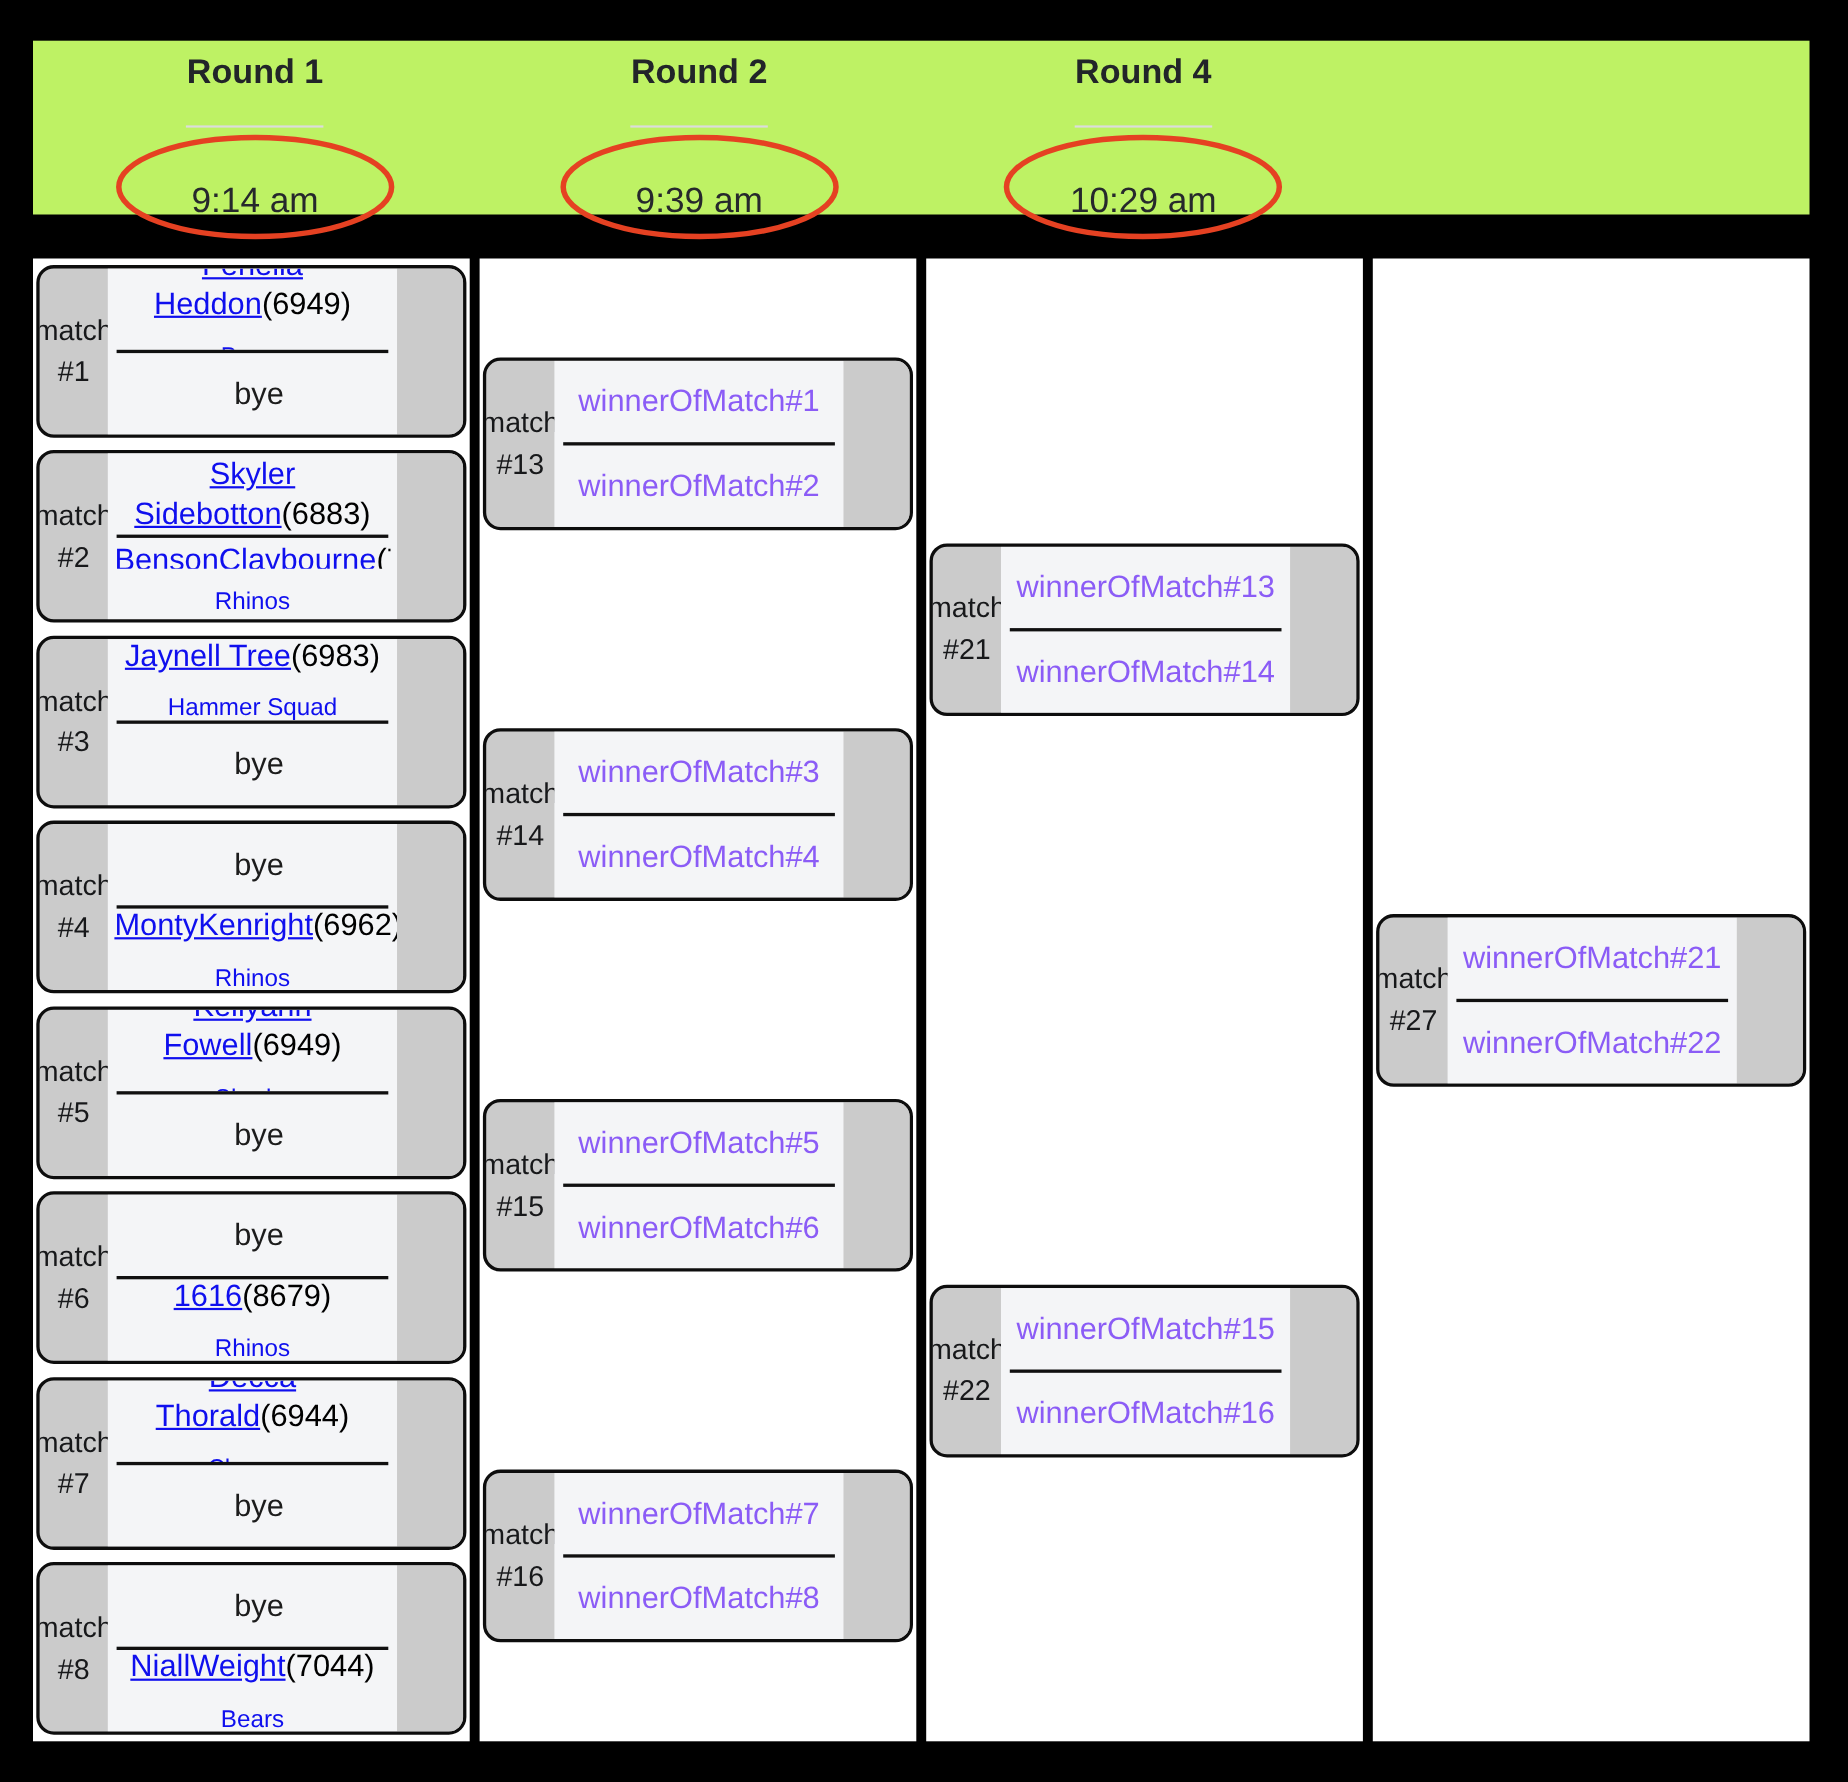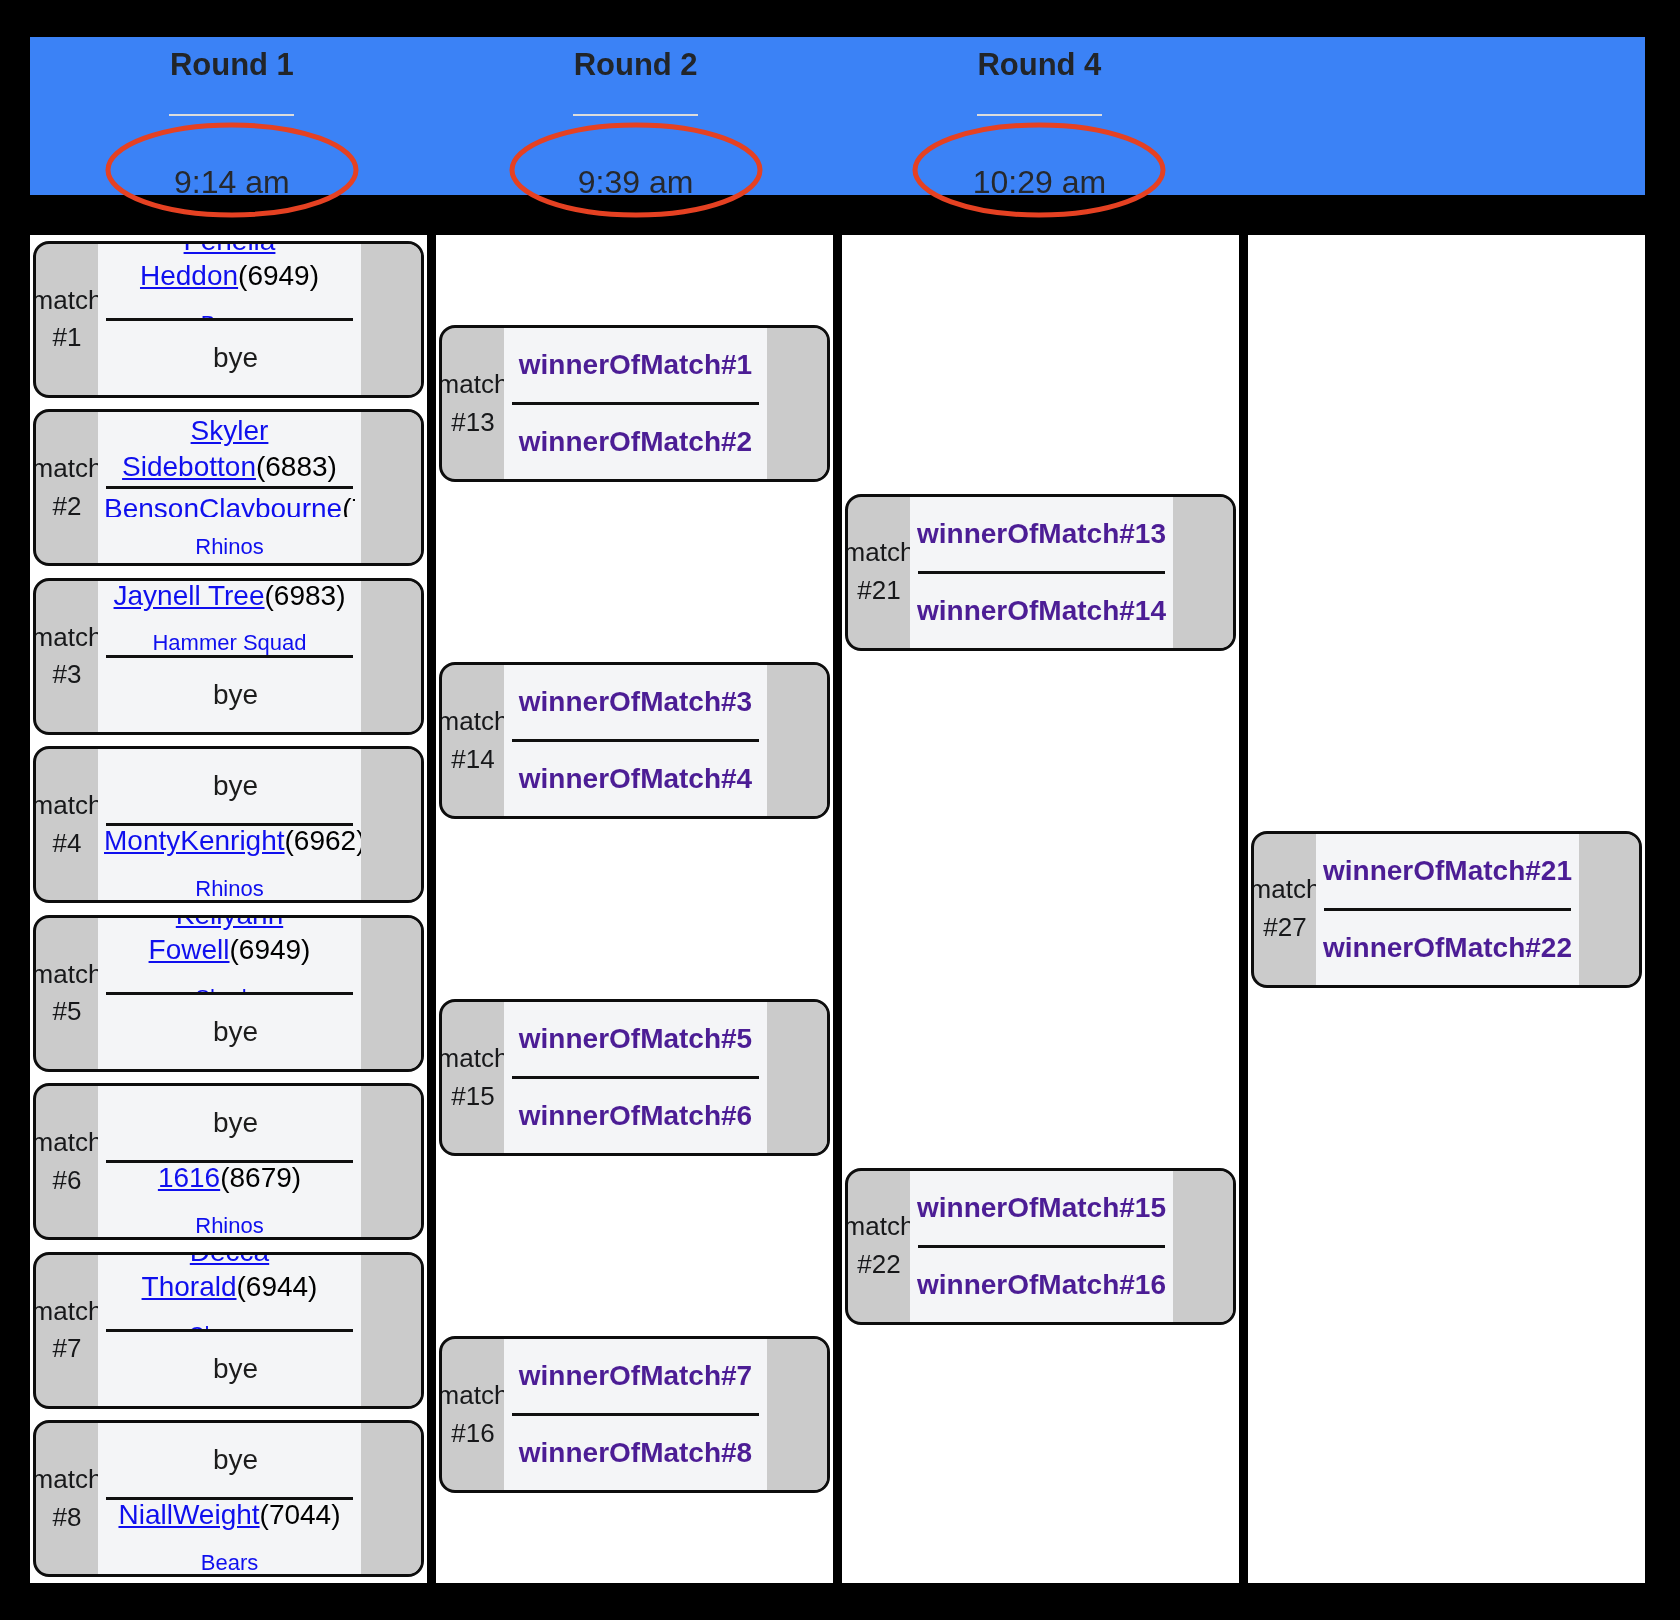--- a/index.html
+++ b/index.html
@@ -3,21 +3,21 @@
 <meta charset="utf-8">
 <style>
   html,body{margin:0;padding:0;}
   body{
     width:1680px;height:1620px;position:relative;background:#000;
     font-family:"Liberation Sans", sans-serif;overflow:hidden;
   }
   
   .header{
     position:absolute;left:30px;top:37px;width:1615px;height:158px;
-    background:#3b82f6;display:grid;grid-template-columns:repeat(4,1fr);
+    background:#bef264;display:grid;grid-template-columns:repeat(4,1fr);
     z-index:2;
   }
   .header-col{position:relative;display:flex;flex-direction:column;align-items:center;padding-top:12px;}
   .round-title{font-size:31px;font-weight:bold;color:#222529;line-height:1.0;}
   .header-rule{margin-top:34px;width:125px;height:2px;background:#dcdcdc;}
   .round-time{margin-top:48px;font-size:32px;color:#26282c;line-height:1.15;position:relative;z-index:4;}
   .ellipse-svg{position:absolute;top:83px;left:50%;margin-left:-130px;width:260px;height:100px;z-index:3;pointer-events:none;overflow:visible;}
   
   .board{
     position:absolute;left:30px;top:235px;width:1615px;height:1348px;
@@ -38,21 +38,21 @@
   .center{flex:1 1 auto;background:#f4f5f7;display:flex;flex-direction:column;min-width:0;}
   .rstrip{flex:0 0 60px;background:#cbcbcb;}
   .half{flex:1 1 0;display:flex;flex-direction:column;justify-content:center;align-items:center;padding:2px 6px;min-height:0;overflow:hidden;}
   .sep{border-top:3px solid #101010;margin:0 8px;height:0;}
   .pline{font-size:28px;line-height:1.28;color:#141414;text-align:center;max-width:100%;}
   .clip{white-space:nowrap;overflow:hidden;}
   a.pname{color:#0f0fee;text-decoration:underline;cursor:pointer;}
   .rating{color:#000000;}
   .team{font-size:22px;line-height:1.3;color:#0f0fee;margin-top:16px;text-align:center;}
   .bye{font-size:28px;color:#1c1c1c;margin-left:12px;}
-  .winner{font-size:28px;color:#4c1d95;font-weight:bold;}
+  .winner{font-size:28px;color:#8b5cf6;}
 </style>
 </head>
 <body>
 
 <div class="header">
 
   <div class="header-col">
     <div class="round-title">Round 1</div>
     <div class="header-rule"></div>
     <svg class="ellipse-svg" viewBox="0 0 260 100">

